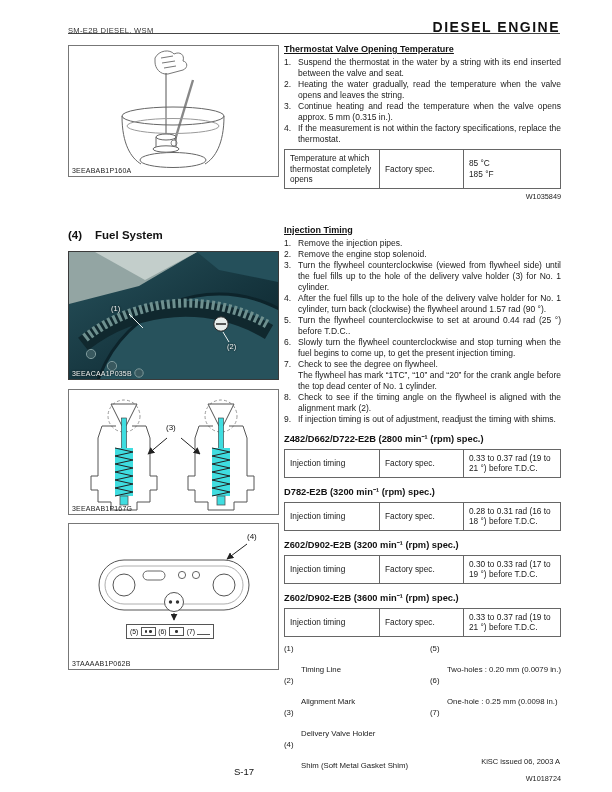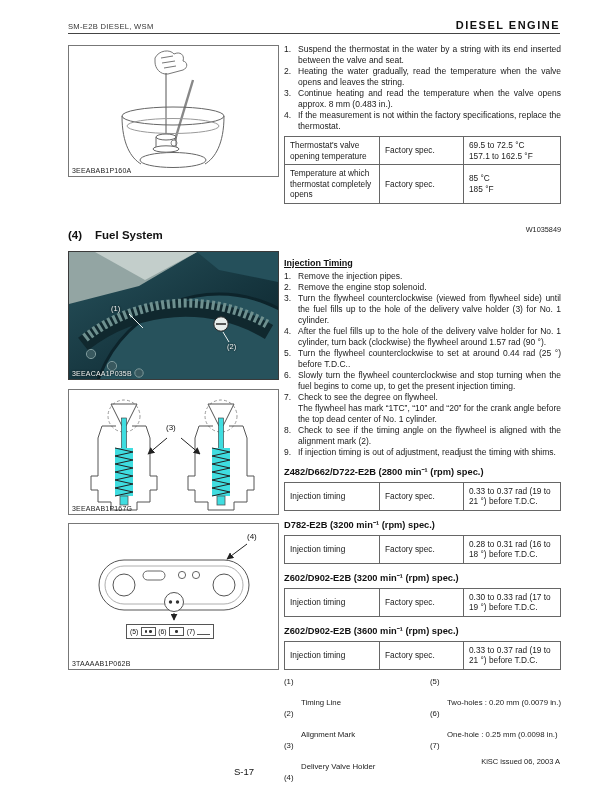--- a/index.html
+++ b/index.html
@@ -1,21 +1,21 @@
 <!DOCTYPE html>
 <html><head>
 <meta charset="utf-8">
 <style>
   html,body{margin:0;padding:0;background:#e8e8e8;}
   .page{position:relative;width:612px;height:792px;background:#fff;margin:0 auto;
         font-family:"Liberation Sans", sans-serif;color:#1a1a1a;overflow:hidden;}
   
   .hdr{position:absolute;left:68px;top:19px;width:492px;display:flex;justify-content:space-between;align-items:flex-end;}
   .hdr-left{font-size:7.6px;letter-spacing:.3px;color:#333;}
-  .hdr-right{font-size:11px;font-weight:bold;letter-spacing:1.5px;color:#111;}
+  .hdr-right{font-size:14px;font-weight:bold;letter-spacing:1.5px;color:#111;}
   .hdr-rule{position:absolute;left:68px;top:33px;width:492px;border-top:1.2px solid #444;}
   
   .col-left{position:absolute;left:68px;top:45px;width:211px;}
   .col-right{position:absolute;left:284px;top:44px;width:277px;}
   
   .fig{position:relative;width:211px;border:1px solid #777;box-sizing:border-box;background:#fff;}
   .fig svg{display:block;}
   .fig-cap{position:absolute;left:3px;bottom:2px;font-size:7px;color:#222;letter-spacing:.2px;}
   .fig-cap.on-photo{color:#f2f5f4;text-shadow:0 0 2px #000;}
   .photo-label{position:absolute;font-size:7.5px;color:#f4f8f7;text-shadow:0 0 2px #000;}
@@ -33,21 +33,21 @@
   .hole-line{display:inline-block;width:13px;border-bottom:1.2px solid #555;height:5px;}
   
   .block-title{font-size:9px;font-weight:bold;text-decoration:underline;margin:0 0 3px 0;color:#111;}
   .step{display:flex;font-size:8.5px;line-height:11px;}
   .step-n{flex:none;width:14px;}
   .step-t{flex:1;text-align:justify;white-space:pre-line;}
   
   table.spec{width:100%;border-collapse:collapse;table-layout:fixed;margin-top:4px;}
   table.spec td{border:1px solid #666;font-size:8.3px;line-height:10.5px;padding:3px 5px;vertical-align:middle;color:#1a1a1a;}
   td.val{white-space:pre-line;}
-  .ref{text-align:right;font-size:7.3px;color:#222;margin-top:21px;}
+  .ref{text-align:right;font-size:7.3px;color:#222;margin-top:3px;}
   .inj-block{margin-top:24px;}
   .spec-heading{font-size:9.3px;font-weight:bold;margin:7px 0 0 0;color:#111;}
   .spec-heading:first-of-type{margin-top:6px;}
   
   .footnotes{display:flex;margin-top:6px;font-size:7.8px;line-height:11px;color:#1a1a1a;}
   .fn-col-l{width:146px;flex:none;}
   .fn-col-r{flex:1;}
   .fn{display:flex;}
   .fn-n{flex:none;width:17px;}
   .fn-t{flex:1;margin-top:21px;}
@@ -214,50 +214,45 @@
         <span>(7)</span>
         <span class="hole-line"></span>
       </div>
       <span class="fig-cap">3TAAAAB1P062B</span>
     </div>
   </div>
 
   <div class="col-right">
 
     <div>
+      <div class="block-title">Thermostat Valve Opening Temperature</div>
       <div class="step">
           <span class="step-n">1.</span>
           <span class="step-t">Suspend the thermostat in the water by a string with its end inserted between the valve and seat.</span>
         </div>
       <div class="step">
           <span class="step-n">2.</span>
           <span class="step-t">Heating the water gradually, read the temperature when the valve opens and leaves the string.</span>
         </div>
       <div class="step">
           <span class="step-n">3.</span>
-          <span class="step-t">Continue heating and read the temperature when the valve opens approx. 8 mm (0.483 in.).</span>
+          <span class="step-t">Continue heating and read the temperature when the valve opens approx. 5 mm (0.315 in.).</span>
         </div>
       <div class="step">
           <span class="step-n">4.</span>
           <span class="step-t">If the measurement is not within the factory specifications, replace the thermostat.</span>
         </div>
 
       <table class="spec">
         <colgroup>
             <col style="width:95px">
             <col style="width:84px">
             <col>
           </colgroup>
         <tbody>
-            <tr>
-          <td>Thermostat's valve opening temperature</td>
-          <td>Factory spec.</td>
-          <td class="val">69.5 to 72.5 °C
-157.1 to 162.5 °F</td>
-        </tr>
         <tr>
           <td>Temperature at which thermostat completely opens</td>
           <td>Factory spec.</td>
           <td class="val">85 °C
 185 °F</td>
         </tr>
       </tbody>
         </table>
       <div class="ref">W1035849</div>
     </div>

